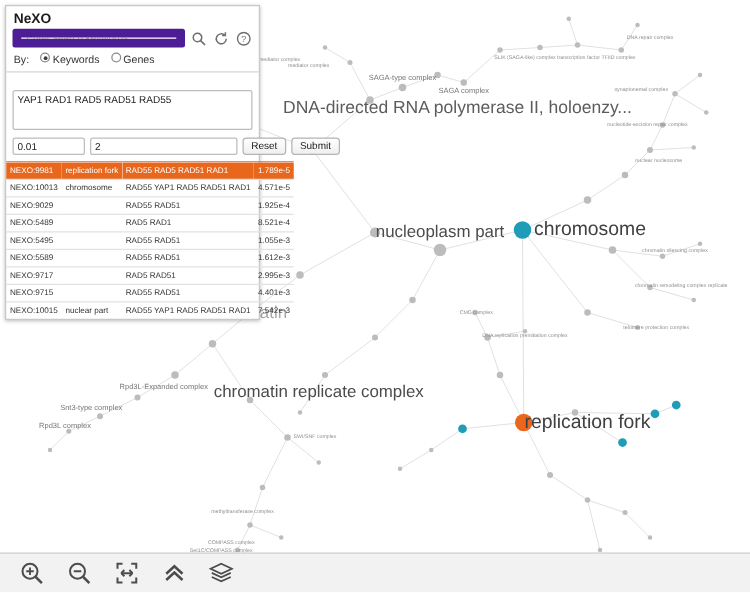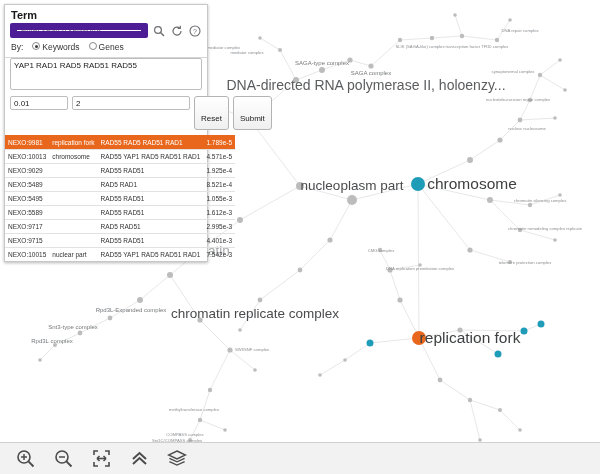--- a/index.html
+++ b/index.html
@@ -115,21 +115,21 @@
   .panel-sep {
     height: 1px;
     background: #d6d6d6;
     margin: 0;
   }
   .section-title {
     padding: 4px 6px 3px 6px;
     font-size: 9px;
     color: #2a2a2a;
   }
-  .ta-wrap { padding: 0 5px 4px 5px; }
+  .ta-wrap { padding: 0 5px 4px 5px; margin-top: 14px; }
   .term-area {
     width: 100%;
     height: 32px;
     border: 1px solid #bdbdbd;
     border-radius: 2px;
     font-size: 8px;
     color: #222;
     padding: 2px 3px;
     box-sizing: border-box;
     resize: none;
@@ -152,21 +152,21 @@
     box-sizing: border-box;
     background: #fff;
     outline: none;
     color: #222;
     font-family: "Liberation Sans", sans-serif;
   }
   .num-input.a { width: 58px; }
   .num-input.b { flex: 1; }
   .mini-btn {
     height: 14px;
-    padding: 16px 6px;
+    padding: 0 6px;
     font-size: 8px;
     border: 1px solid #b3b3b3;
     border-radius: 3px;
     background: linear-gradient(#ffffff, #efefef);
     color: #222;
     cursor: pointer;
     line-height: 12px;
     font-family: "Liberation Sans", sans-serif;
   }
   
@@ -418,21 +418,21 @@
     <div class="net-label tiny" style="left:525px;top:262px;">telomere protection complex</div>
     <div class="net-label tiny" style="left:252px;top:349px;">SWI/SNF complex</div>
     <div class="net-label tiny" style="left:145px;top:207px;">H4/H2A histone acetyltransferase complex</div>
     <div class="net-label tiny" style="left:120px;top:190px;">histone acetyltransferase complex</div>
     <div class="net-label tiny" style="left:194px;top:409px;">methyltransferase complex</div>
     <div class="net-label tiny" style="left:185px;top:434px;">COMPASS complex</div>
     <div class="net-label tiny" style="left:177px;top:440px;">Set1C/COMPASS complex</div>
   </div>
 
   <div id="panel">
-    <div id="panel-title">Term</div>
+    <div id="panel-title">NeXO</div>
 
     <div class="search-row">
       <input class="search-input" type="text" placeholder="Enter search keywords..." style="">
       <div class="icon-btn">
         <svg width="12" height="12" viewBox="0 0 12 12">
             <circle cx="5" cy="5" r="3.4" fill="none" stroke="#6d6e71" stroke-width="1.2"></circle>
             <line x1="7.5" y1="7.5" x2="11" y2="11" stroke="#6d6e71" stroke-width="1.4"></line>
           </svg>
       </div>
       <div class="icon-btn">

